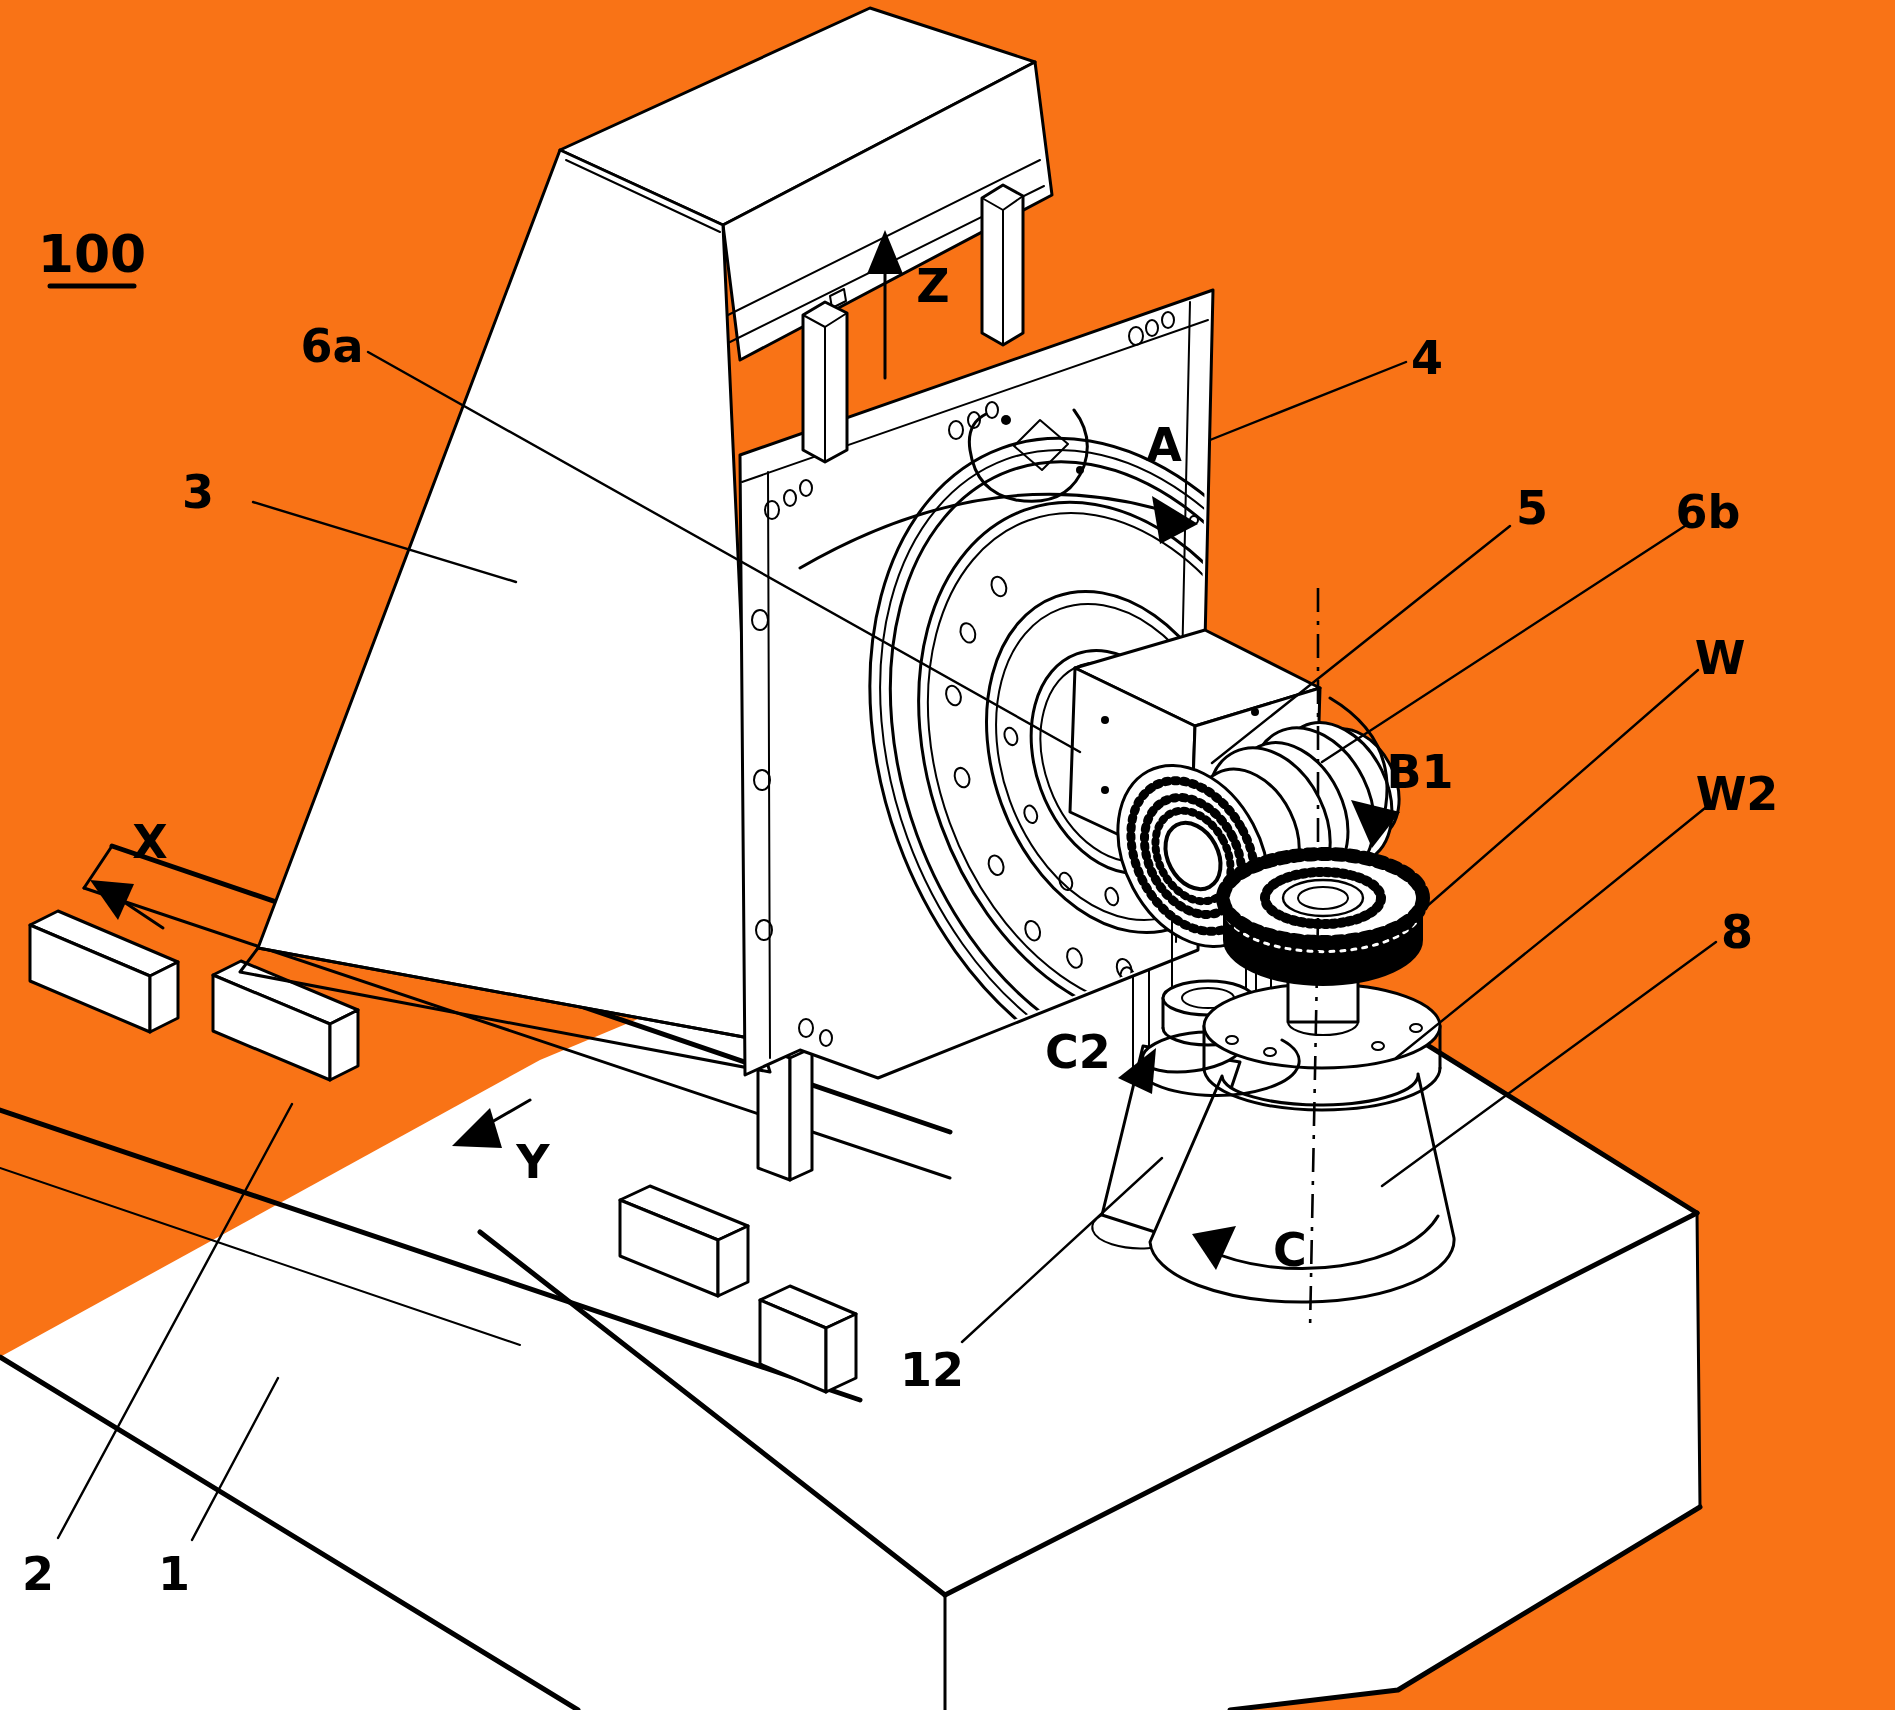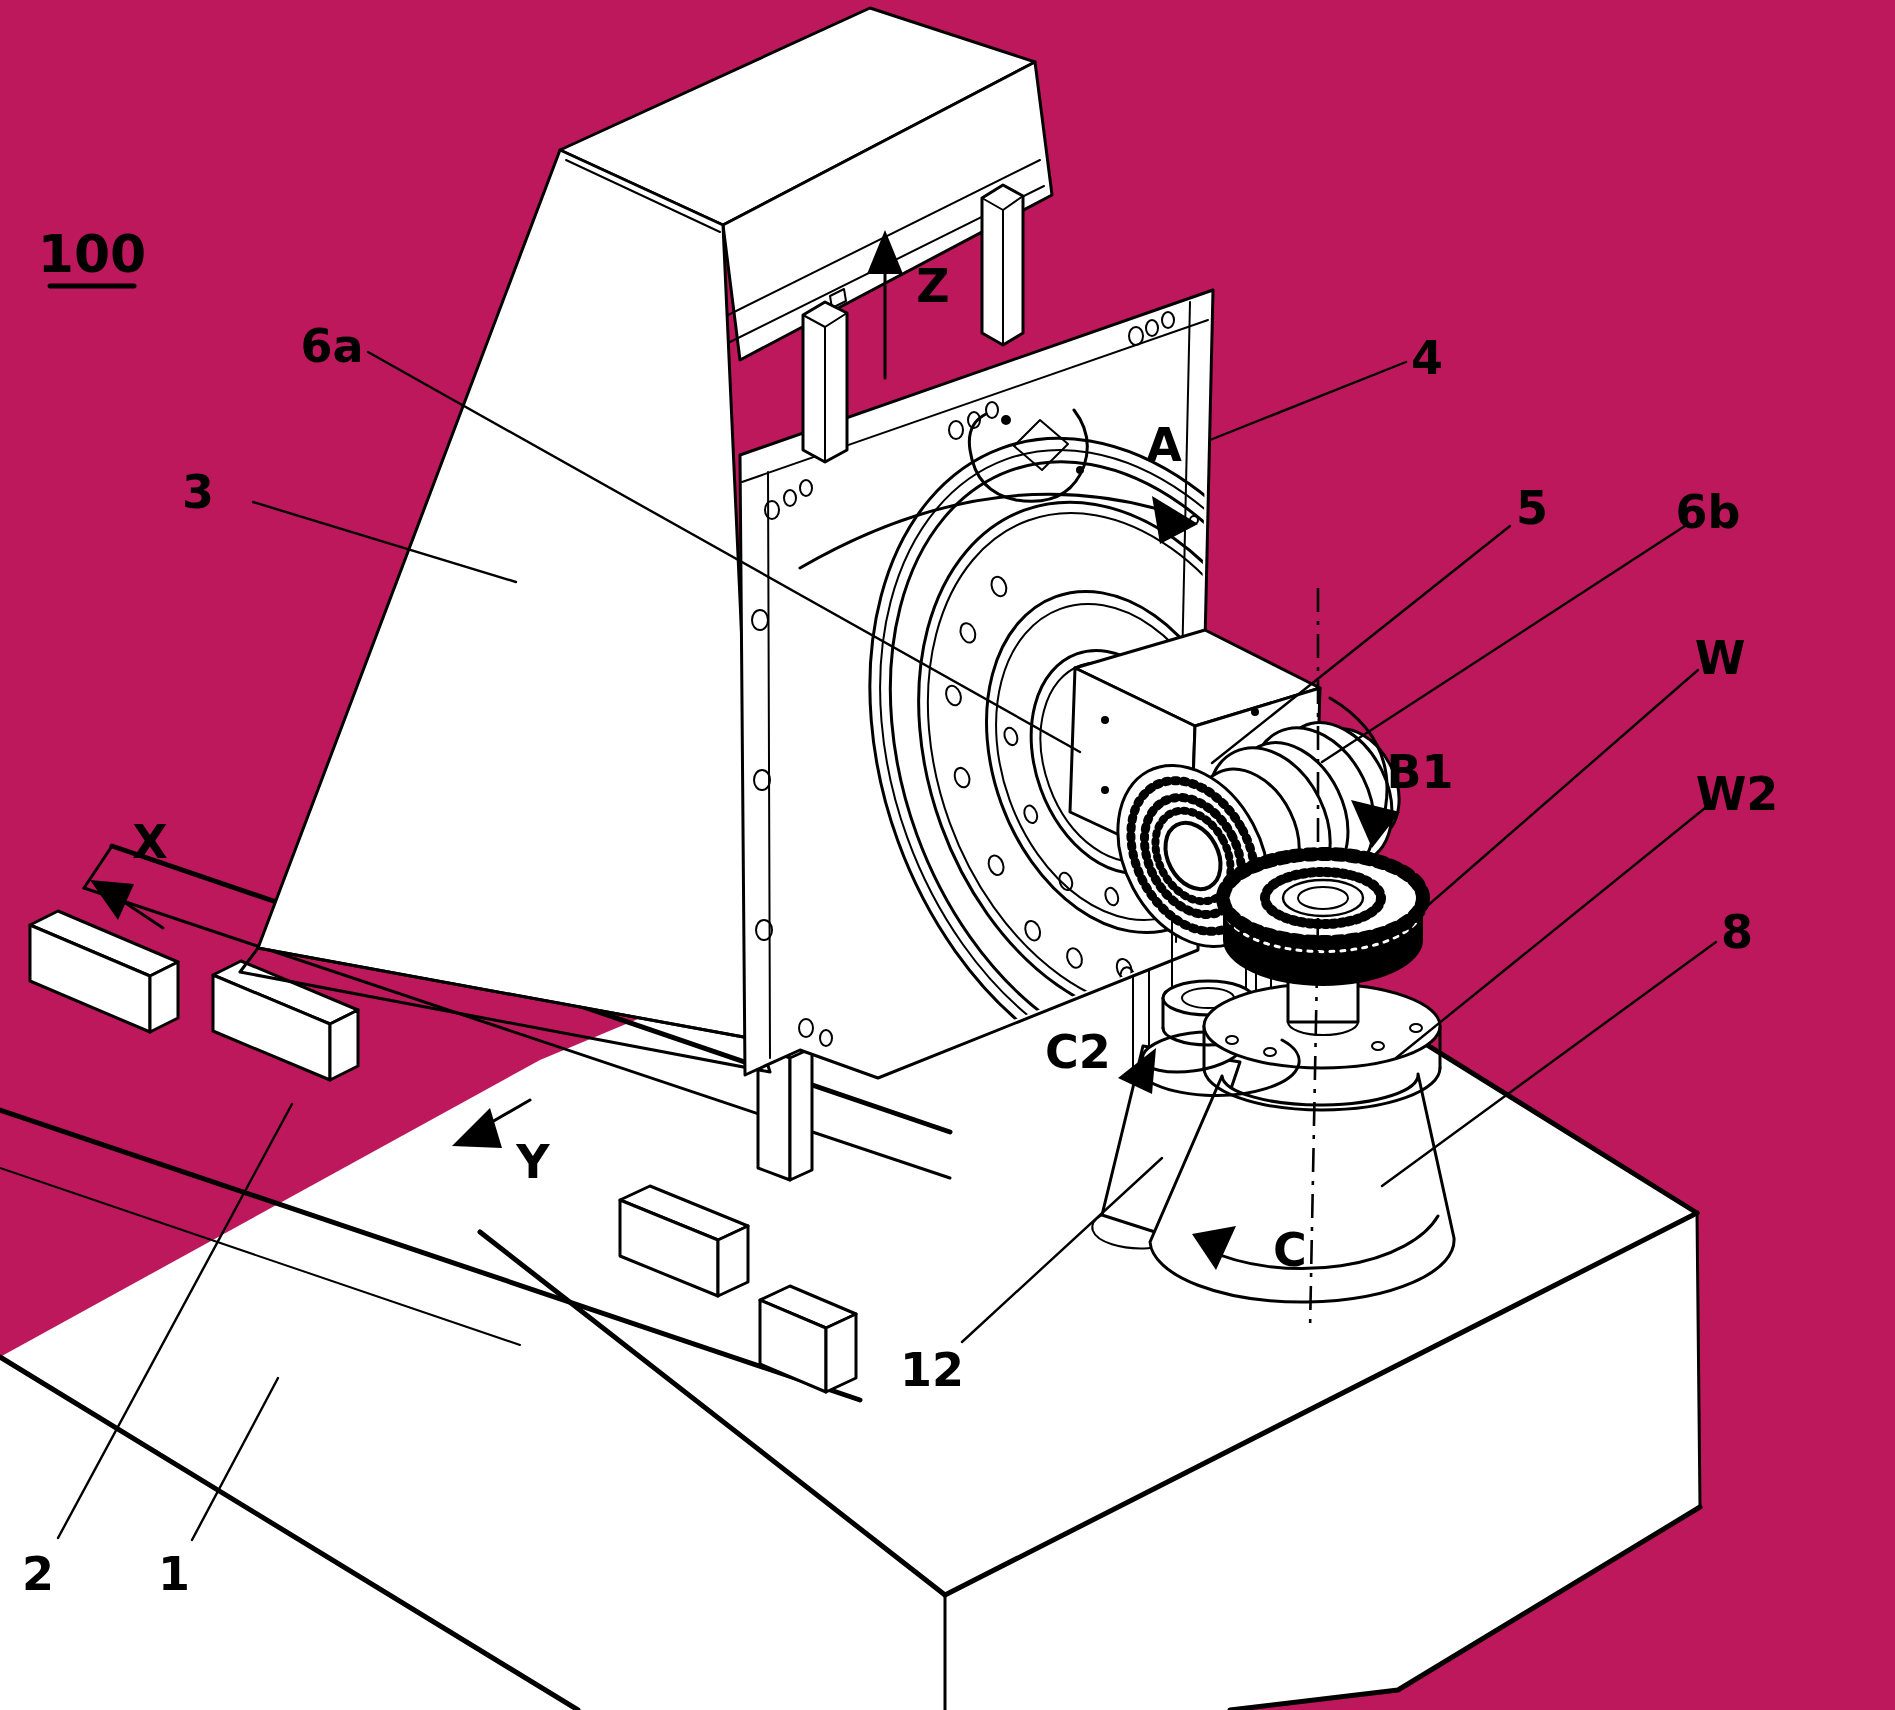--- a/index.html
+++ b/index.html
@@ -1,16 +1,16 @@
 <!DOCTYPE html>
 <html><head>
 <meta charset="utf-8">
 <style>
   html,body{margin:0;padding:0;background:#fff;}
-  .stage{width:1895px;height:1710px;position:relative;background:#be185d;}
+  .stage{width:1895px;height:1710px;position:relative;background:#f97316;}
   svg{display:block;}
   .ln{fill:none;stroke:#000;stroke-width:3;stroke-linecap:round;stroke-linejoin:round;}
   .ln2{fill:none;stroke:#000;stroke-width:2;stroke-linecap:round;stroke-linejoin:round;}
   .thick{fill:none;stroke:#000;stroke-width:5;stroke-linecap:round;stroke-linejoin:round;}
   .leader{fill:none;stroke:#000;stroke-width:2.4;stroke-linecap:round;}
   .wfill{fill:#fff;stroke:#000;stroke-width:3;stroke-linejoin:round;}
   .wfill2{fill:#fff;stroke:#000;stroke-width:2.4;stroke-linejoin:round;}
   .blk{fill:#000;stroke:none;}
   .dashdot{fill:none;stroke:#000;stroke-width:2.6;stroke-dasharray:24 9 4 9;}
   .dots{fill:none;stroke:#000;stroke-linecap:round;}

